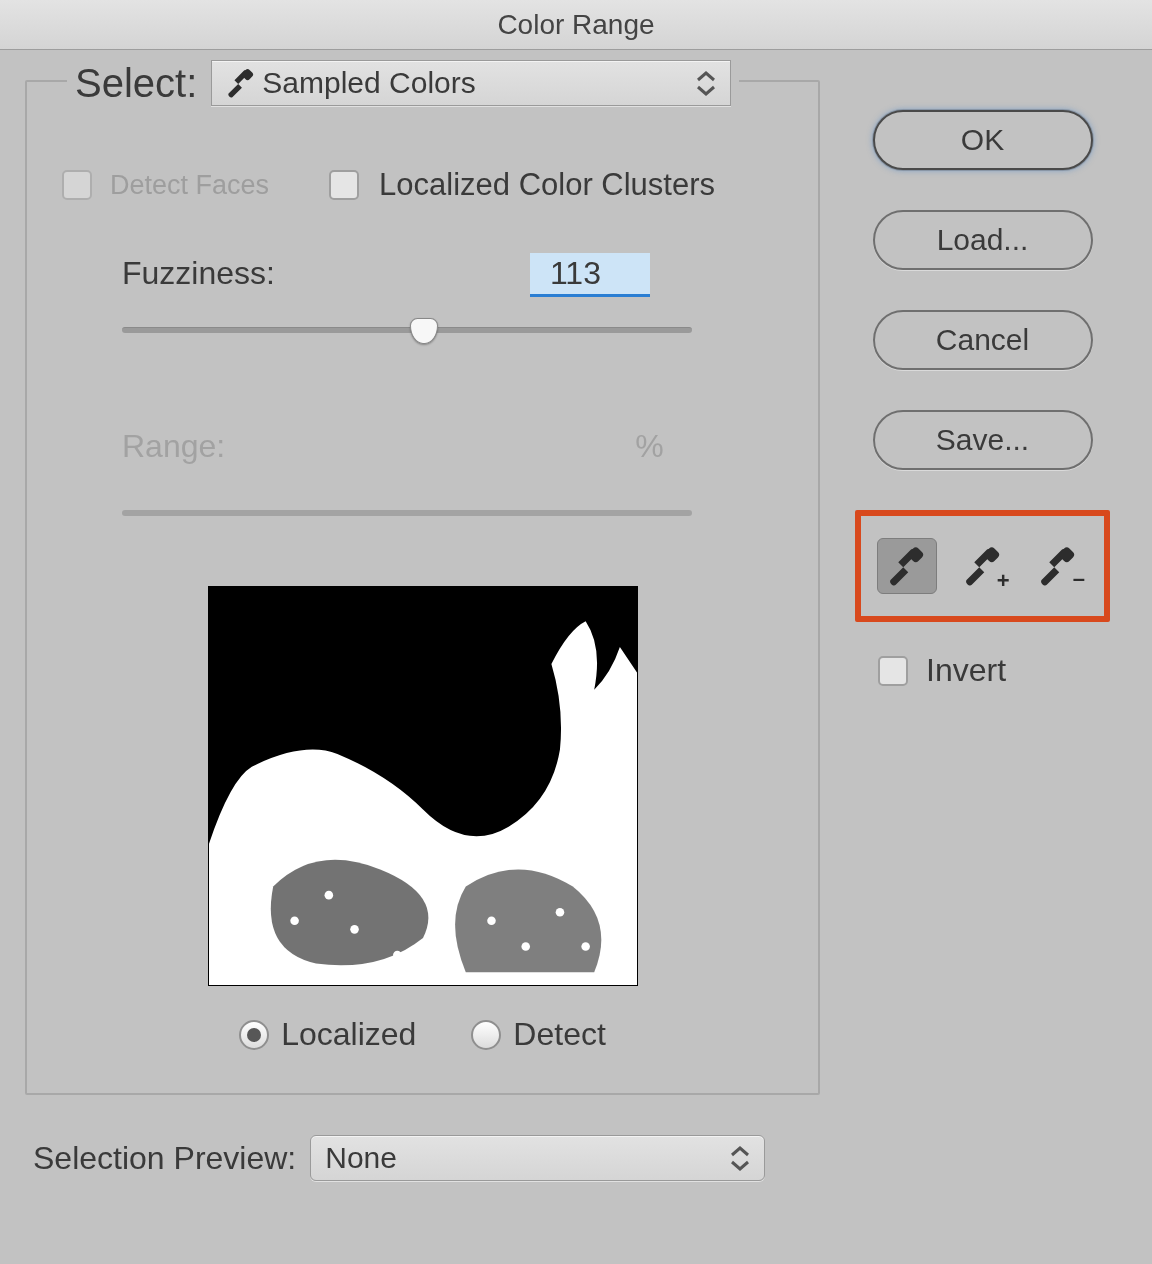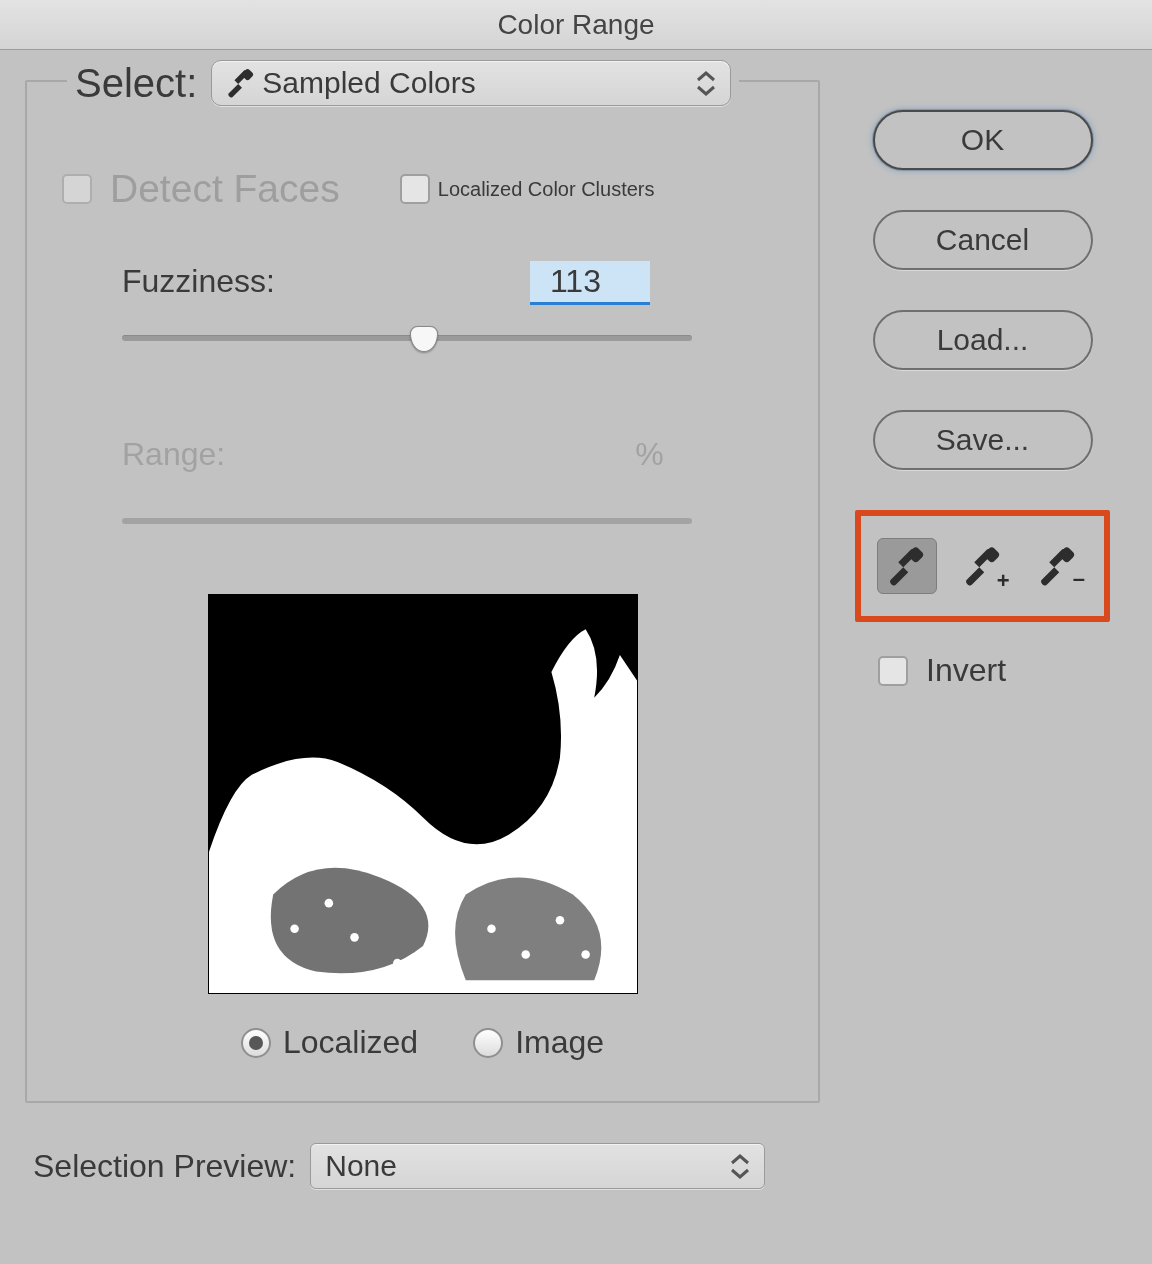--- a/index.html
+++ b/index.html
@@ -52,21 +52,21 @@
   .legend-row .legend-label {
     font-size: 40px;
     color: #3a3a3a;
     margin-right: 14px;
   }
   .select-field {
     width: 520px;
     height: 46px;
     background: linear-gradient(#e2e2e2, #d5d5d5);
     border: 1px solid #9a9a9a;
-    border-radius: 10px;
+    border-radius: 0;
     display: flex;
     align-items: center;
     padding: 0 40px 0 14px;
     position: relative;
     box-shadow: 0 1px 0 rgba(255,255,255,.5), inset 0 1px 0 rgba(255,255,255,.6);
     font-size: 30px;
   }
   .select-field svg.eyed { margin-right: 6px; }
   .select-field .chev {
     position: absolute; right: 14px; top: 10px;
@@ -78,22 +78,22 @@
   .cb {
     width: 30px; height: 30px;
     border: 2px solid #9f9f9f;
     border-radius: 5px;
     background: #e5e5e5;
     display: inline-block;
   }
   .cb.disabled { opacity: .55; }
 
   .detect-row { margin: 30px 0 0 0; align-items: center; }
-  .detect-row .dlabel { font-size: 39px; color: #9e9e9e; margin: 0 60px 0 18px;}
-  .detect-row .llabel { font-size: 20px; color: #3a3a3a; margin-left: 8px;}
+  .detect-row .dlabel { font-size: 27px; color: #9e9e9e; margin: 0 60px 0 18px;}
+  .detect-row .llabel { font-size: 31px; color: #3a3a3a; margin-left: 20px;}
 
   .fuzz-row { margin: 50px 0 0 60px; align-items: baseline; }
   .fuzz-row .flabel { font-size: 32px; color: #3a3a3a; }
   .fuzz-val {
     margin-left: 255px;
     font-size: 32px;
     width: 120px;
     color: #3a3a3a;
     border: none;
     border-bottom: 3px solid #2a7ed3;
@@ -294,44 +294,44 @@
             <circle cx="74" cy="84" r="1"></circle>
           <circle cx="82" cy="76" r="1"></circle>
             <circle cx="88" cy="84" r="1"></circle>
         </g>
       </svg>
 
       <div class="row radio-row">
         <span class="radio checked"></span>
         <span class="radio-label">Localized</span>
         <span class="radio"></span>
-        <span class="radio-label" style="margin-right:0">Image</span>
+        <span class="radio-label" style="margin-right:0">Detect</span>
       </div>
     </div>
 
     <div class="row sp-row">
       <span class="splabel">Selection Preview:</span>
       <div class="sp-select">
         <span>None</span>
         <svg class="chev" width="20" height="26" viewBox="0 0 20 26">
             <use href="#chev"></use>
           </svg>
       </div>
     </div>
   </div>
 
   <div class="right">
     <div class="btn primary">
         <span>OK</span>
       </div>
     <div class="btn">
+        <span>Load...</span>
+      </div>
+    <div class="btn">
         <span>Cancel</span>
-      </div>
-    <div class="btn">
-        <span>Load...</span>
       </div>
     <div class="btn">
         <span>Save...</span>
       </div>
 
     <div class="eyedroppers">
       <div class="tool active">
         <svg width="40" height="40" viewBox="0 0 32 32">
             <use href="#eyed"></use>
           </svg>

